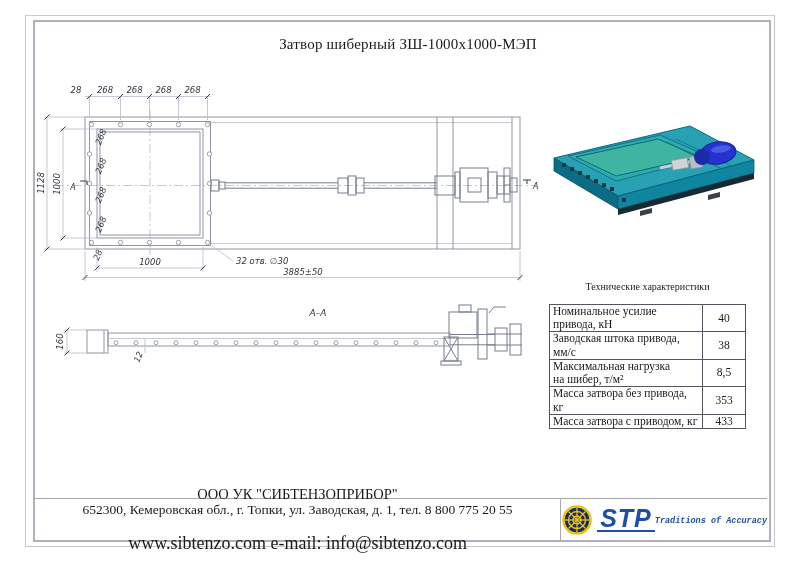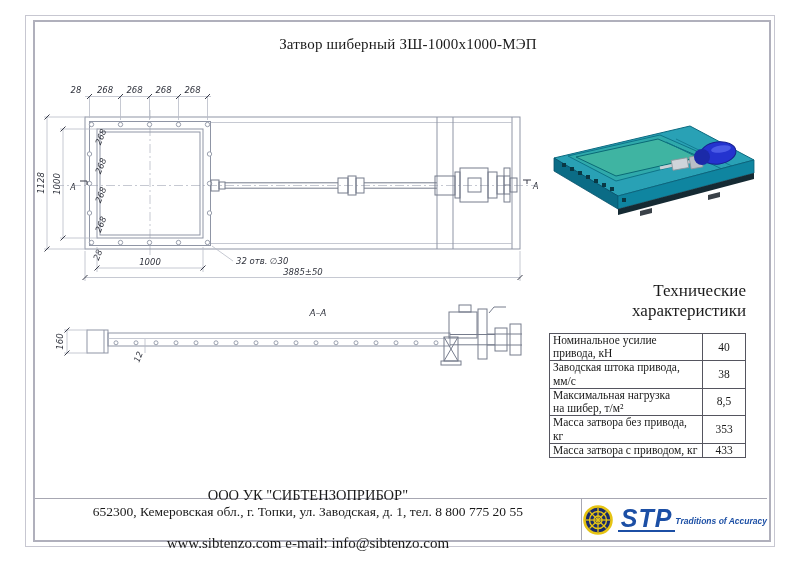--- a/index.html
+++ b/index.html
@@ -16,39 +16,39 @@
   .dimsm{font:italic 8px "DejaVu Sans",sans-serif;fill:#2f323c;}
   .seclbl{font:italic 9px "DejaVu Sans",sans-serif;fill:#2f323c;}
   .ln{stroke:#8f95a5;stroke-width:1;fill:none;}
   .lnd{stroke:#767c8c;stroke-width:1;fill:none;}
   .ext{stroke:#b7bbc6;stroke-width:.8;fill:none;}
   .cl{stroke:#b7bbc6;stroke-width:.8;fill:none;stroke-dasharray:9 3 2 3;}
   .tick{stroke:#3a3d4a;stroke-width:1;fill:none;}
   .hole{stroke:#8f95a5;stroke-width:.9;fill:#fff;}
   .render{position:absolute;left:548px;top:114px;}
   .specs{position:absolute;left:549px;top:281px;width:197px;}
-  .specs-title{text-align:right;font-size:17px;margin-bottom:12px;}
+  .specs-title{text-align:center;font-size:10px;margin-bottom:12px;}
   table.spec-table{border-collapse:collapse;width:197px;font-size:11.5px;line-height:1.15;padding-left:34px;}
   table.spec-table td{border:1px solid #55555f;padding:0 3px;}
   td.lbl{white-space:pre-line;}
   td.val{width:36px;text-align:center;}
   .footer{position:absolute;left:35px;top:498px;width:732px;height:41px;
         border-top:1px solid #a7a7b2;display:flex;}
   .footer-text{width:586px;display:flex;flex-direction:column;align-items:center;
         justify-content:center;line-height:1.12;}
   .f-company{font-size:14.5px;}
   .f-addr{font-size:13.5px;}
-  .f-web{font-size:15px;margin-top:16px;}
+  .f-web{font-size:18px;margin-top:16px;}
   .footer-logo{flex:1;border-left:1px solid #a7a7b2;display:flex;align-items:center;
         justify-content:center;gap:4px;}
   .stp-block{display:flex;flex-direction:row;align-items:center;}
   .stp-text{font-family:"Liberation Sans",sans-serif;font-style:italic;font-weight:bold;
         font-size:25px;line-height:.9;letter-spacing:1px;padding:0 3px 1px 3px;
         border-bottom:2px solid;}
-  .stp-tagline{font-family:Liberation Sans, sans-serif;font-style:italic;font-weight:bold;
+  .stp-tagline{font-family:Liberation Mono, monospace;font-style:italic;font-weight:bold;
         font-size:8.5px;margin-top:2px;white-space:nowrap;}
 </style>
 </head>
 <body>
 
 <div class="page">
 
   <div class="outer-frame"></div>
   <div class="inner-frame"></div>
 

